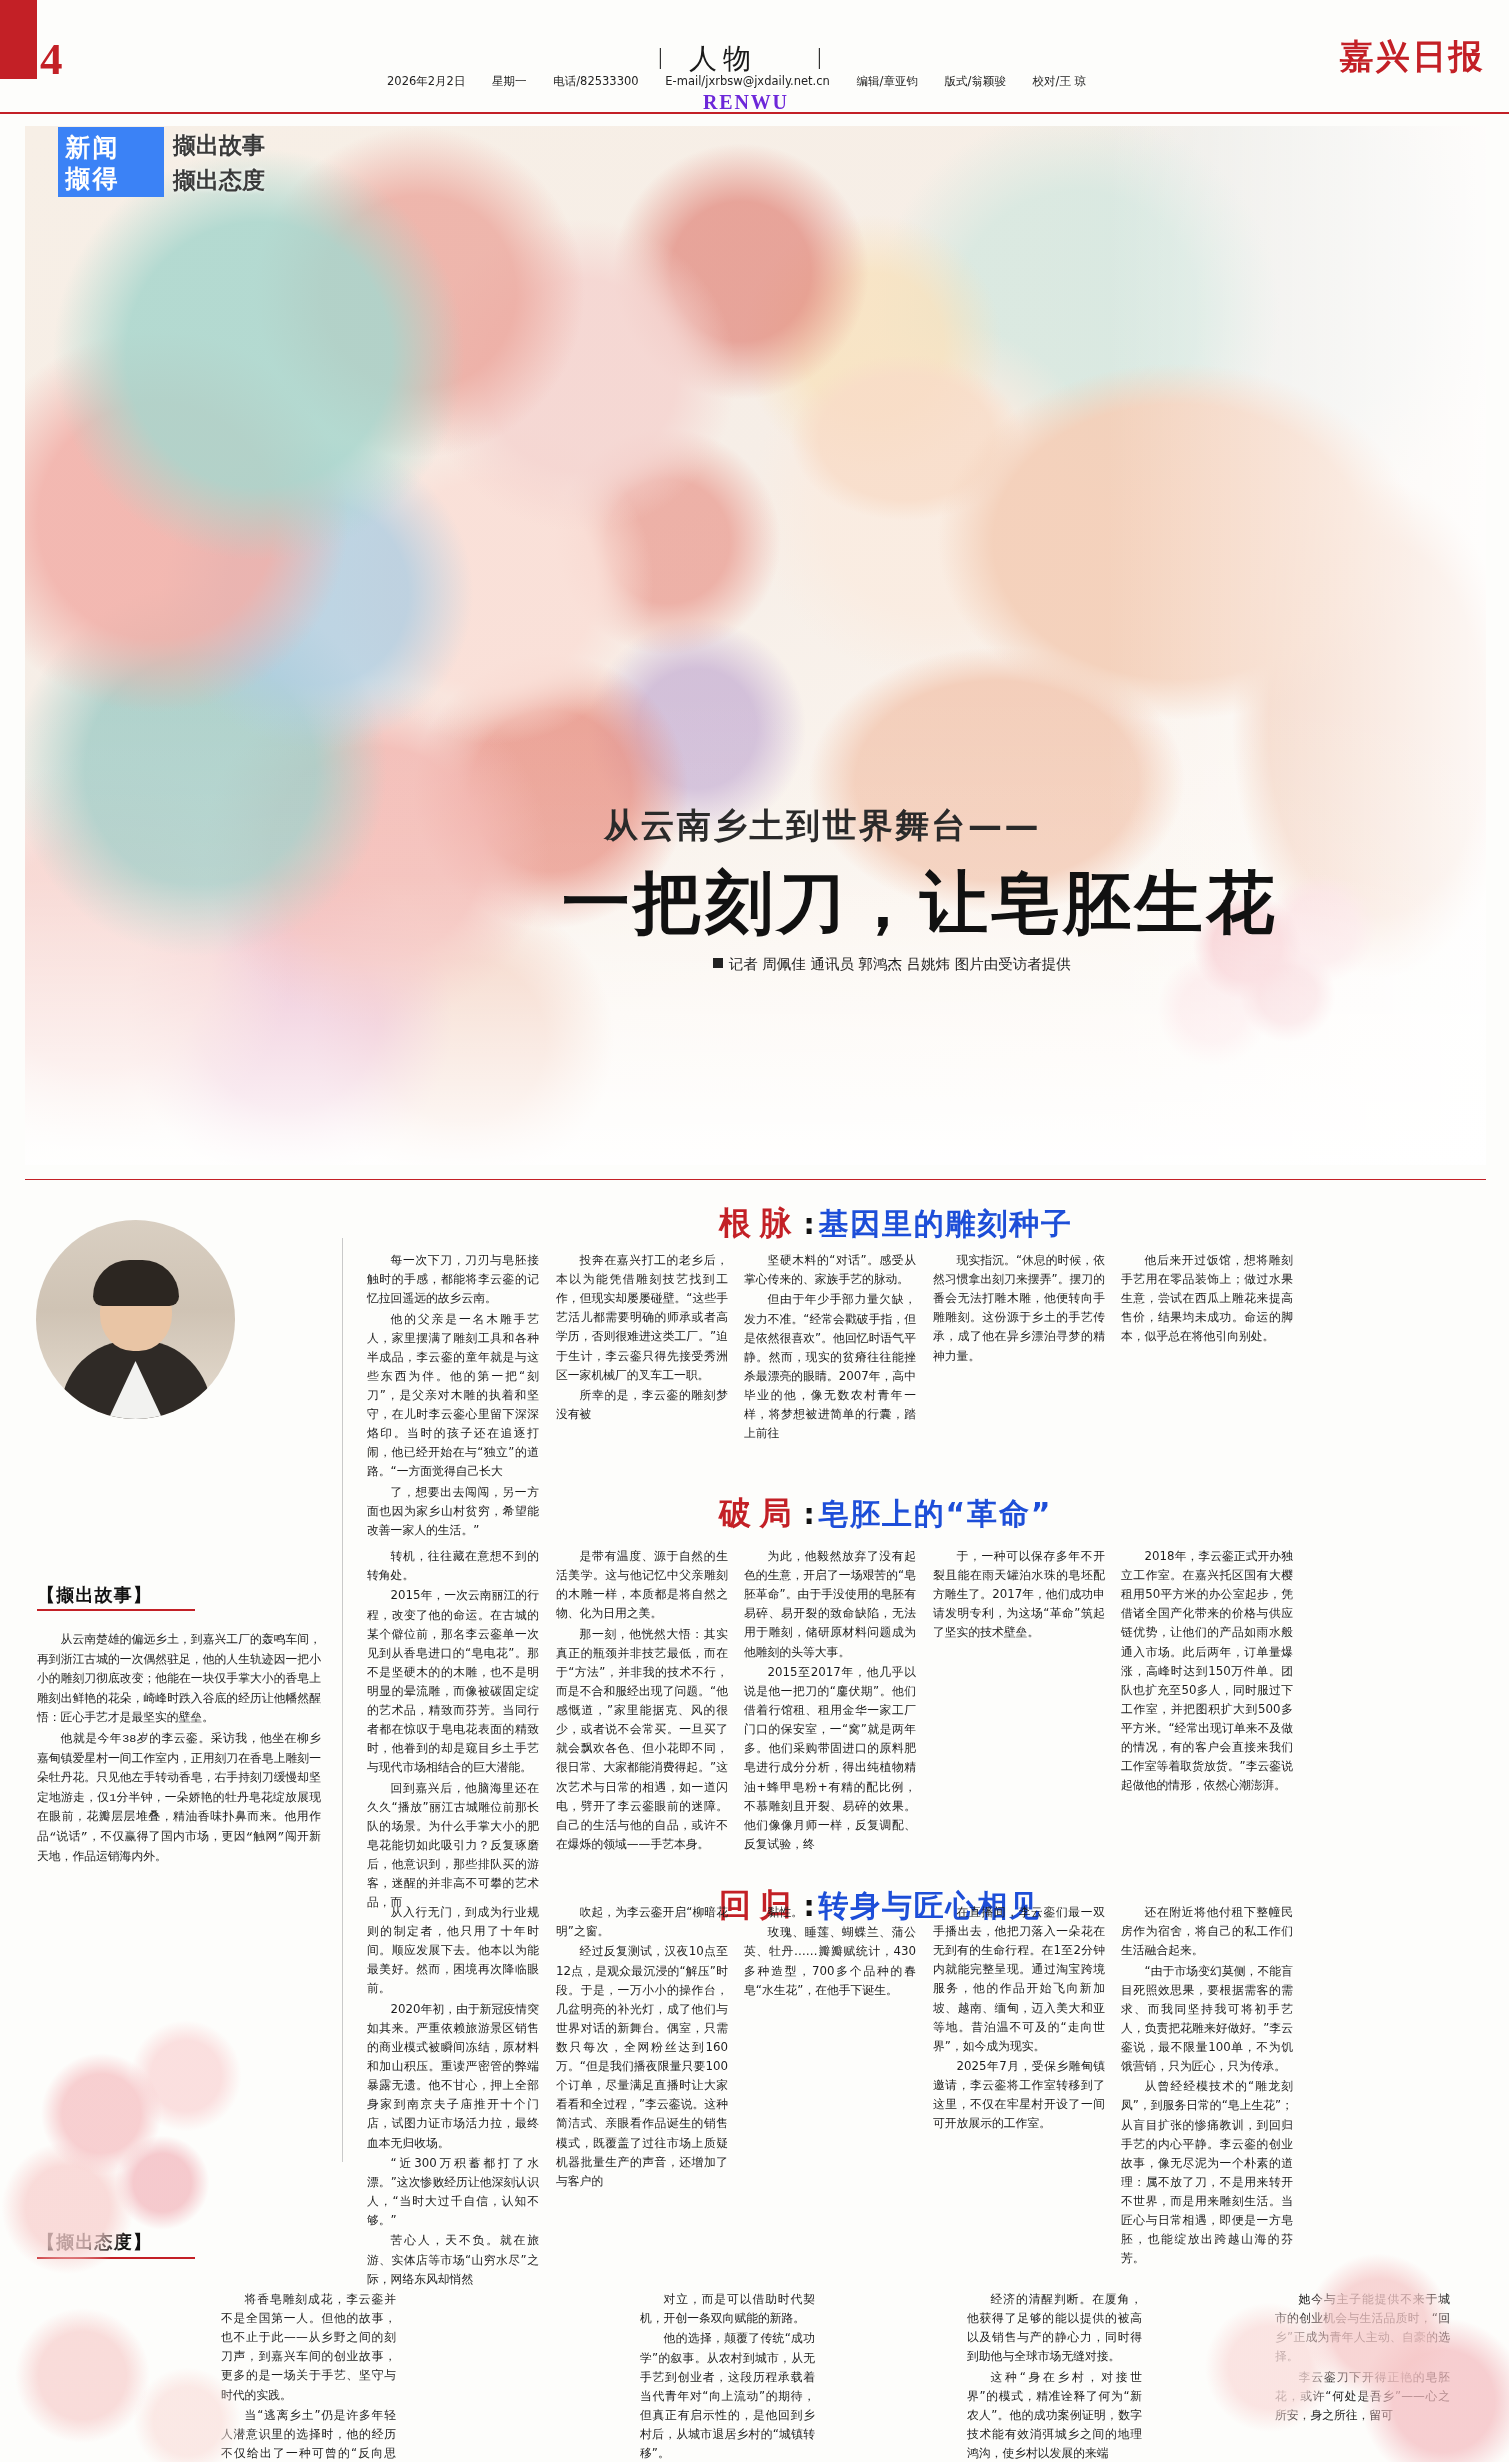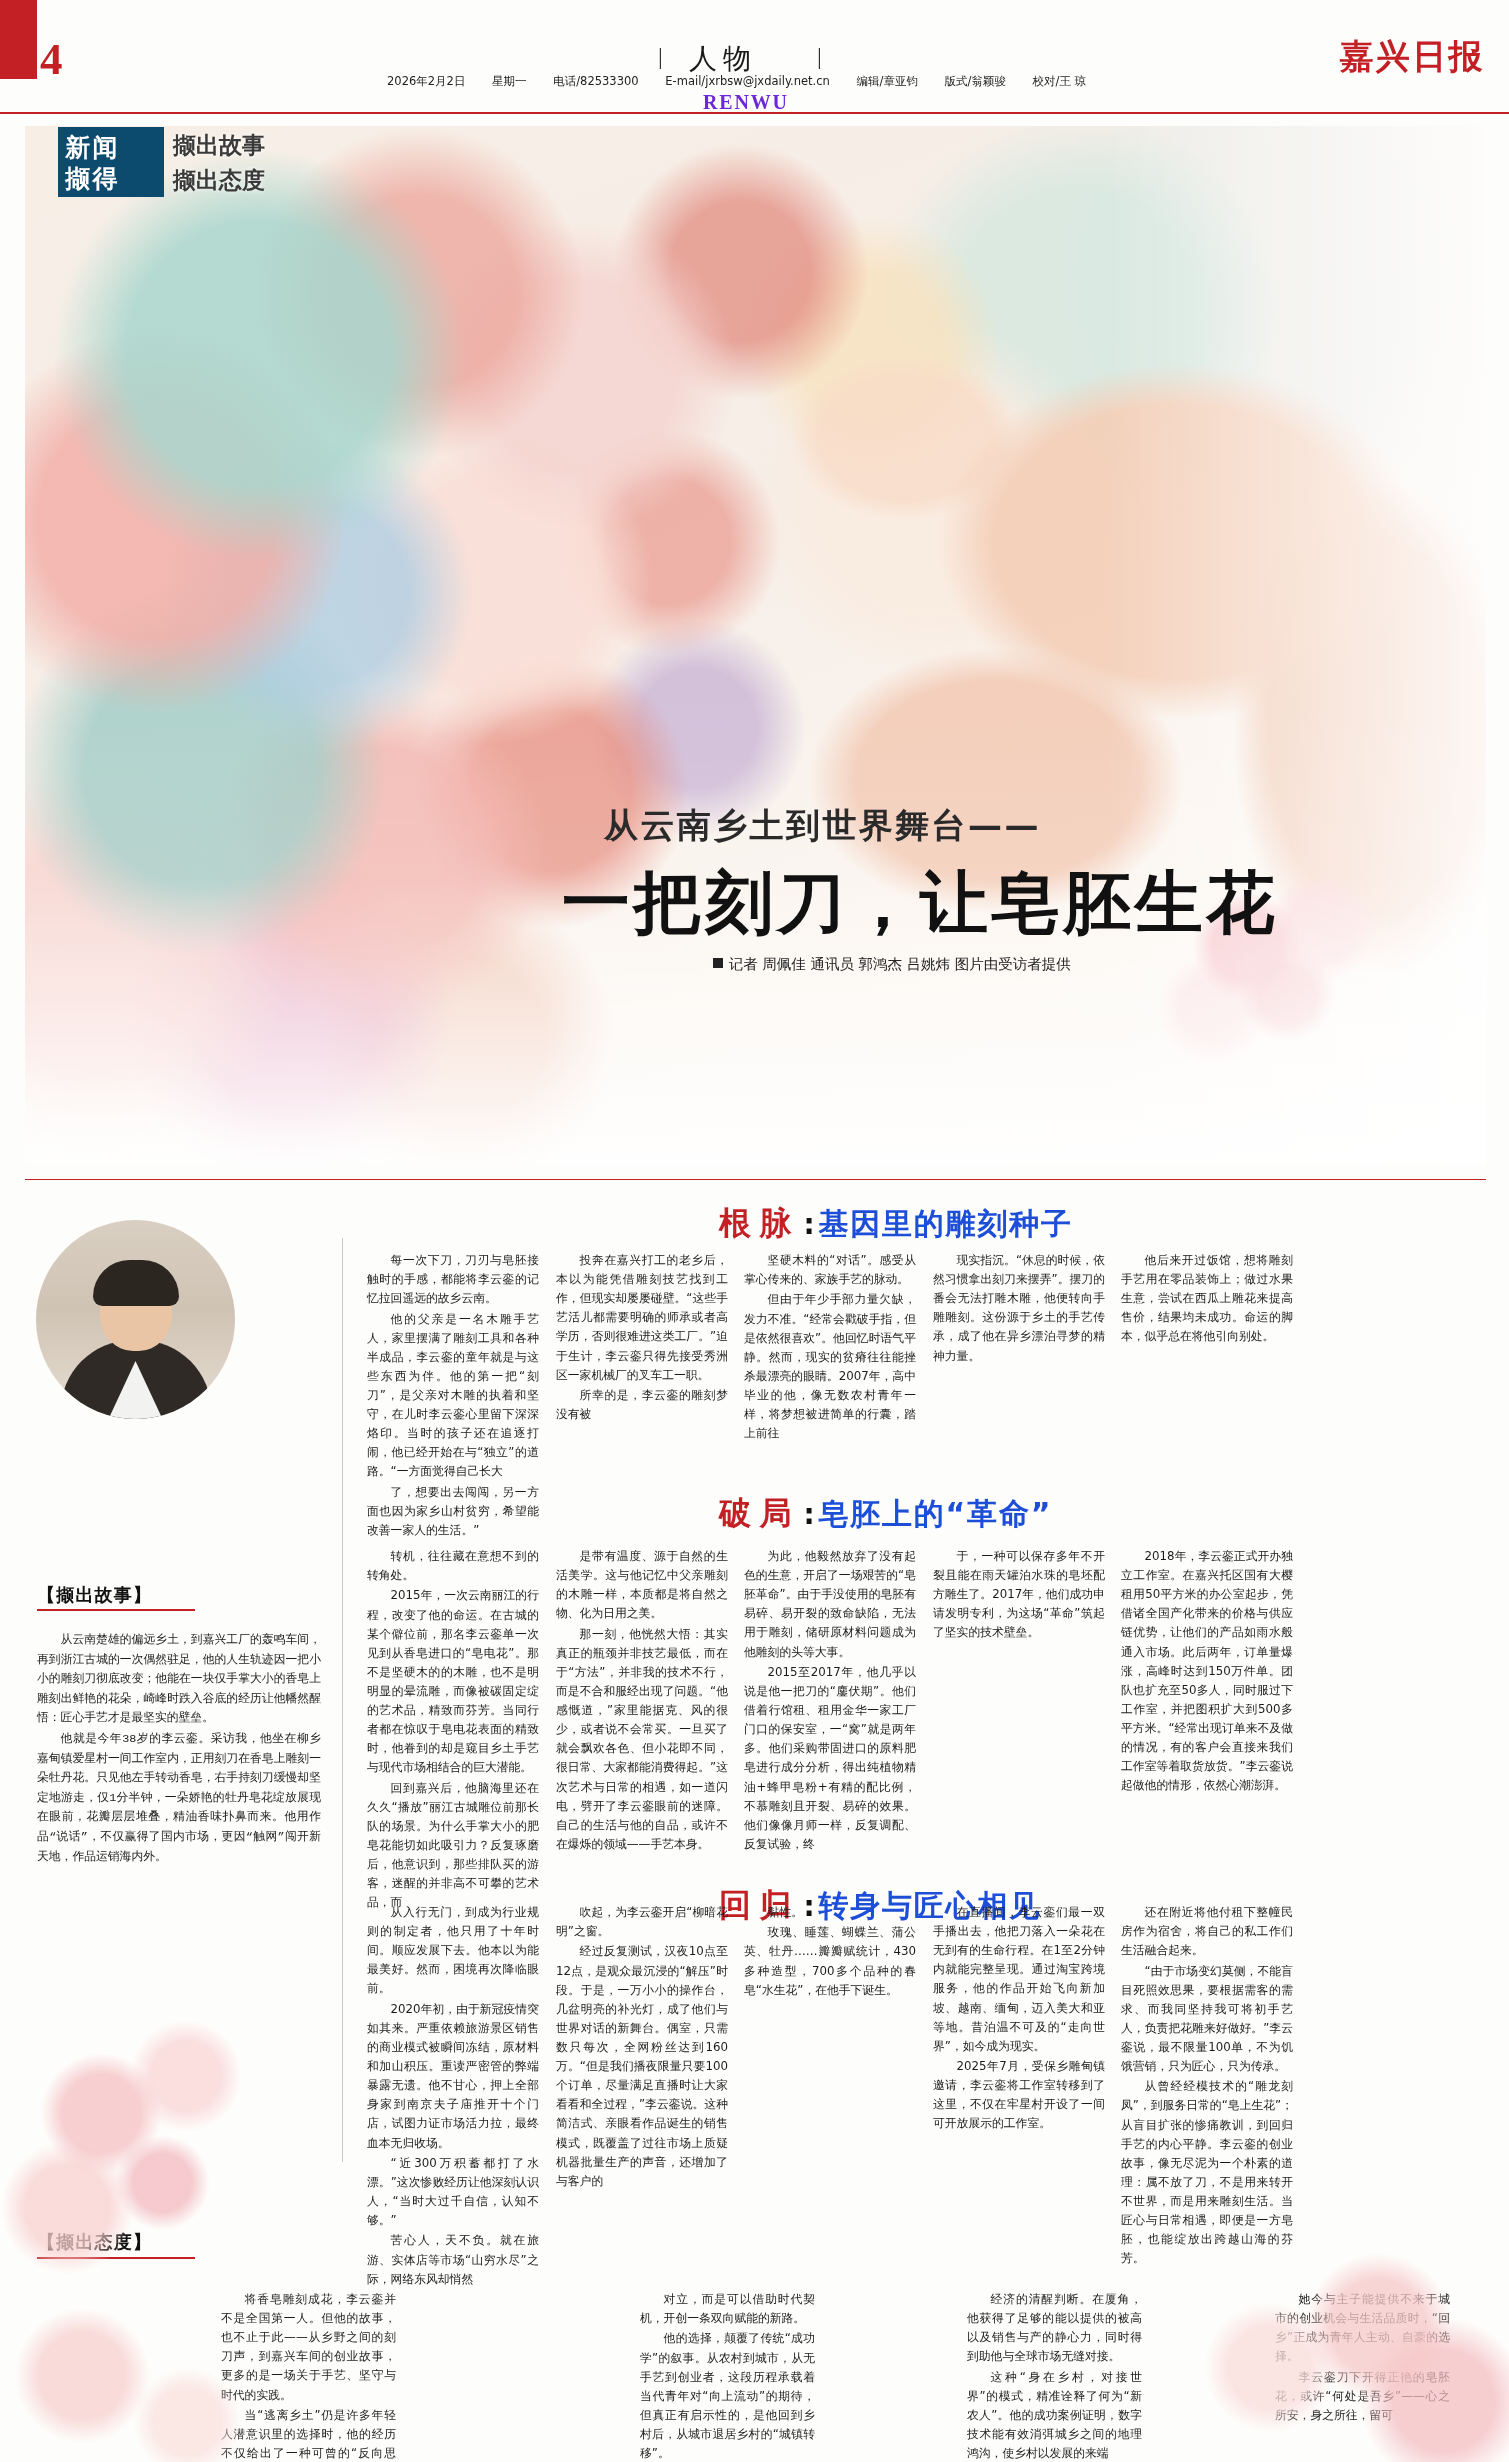--- a/index.html
+++ b/index.html
@@ -63,21 +63,21 @@
   .hero-pinkflower{position:absolute;right:36px;bottom:79px;width:338px;height:254px;
      background:
        radial-gradient(circle at 40% 45%, rgba(244,178,184,.85) 0 14%, rgba(244,178,184,0) 22%),
        radial-gradient(circle at 62% 38%, rgba(248,200,204,.8) 0 13%, rgba(248,200,204,0) 21%),
        radial-gradient(circle at 52% 64%, rgba(240,164,172,.7) 0 12%, rgba(240,164,172,0) 20%),
        radial-gradient(circle at 30% 70%, rgba(250,214,216,.8) 0 11%, rgba(250,214,216,0) 19%);
   }
 
   
   .news-badge{position:absolute;left:58px;top:127px;width:254px;height:72px;}
-  .badge-red{position:absolute;left:0;top:0;width:106px;height:70px;background:#0c4a6e;}
+  .badge-red{position:absolute;left:0;top:0;width:106px;height:70px;background:#3b82f6;}
   .badge-red span{position:absolute;left:7.2px;color:#fff;font-family:"DejaVu Sans",sans-serif;font-size:25px;font-weight:bold;letter-spacing:2.4px;}
   .badge-red .l1{top:3.6px;}
   .badge-red .l2{top:35px;}
   .badge-txt{position:absolute;left:115px;top:1.2px;font-family:"DejaVu Sans",sans-serif;font-size:23px;color:#3a3a3a;font-weight:bold;line-height:1.5;text-shadow:0 0 4.8px rgba(255,255,255,.9);}
 
   
   .hero-kicker{position:absolute;left:604px;top:803px;font-family:"DejaVu Sans",sans-serif;font-size:34px;font-weight:bold;color:#2a2a2a;letter-spacing:2.4px;}
   .hero-title{position:absolute;left:562px;top:858px;font-family:"DejaVu Sans",sans-serif;font-size:68px;font-weight:bold;color:#111;letter-spacing:3.6px;}
   .hero-byline{position:absolute;left:713px;top:955px;font-family:"DejaVu Sans",sans-serif;font-size:14.5px;color:#222;}
   .hero-byline .sq{display:inline-block;width:9.7px;height:9.7px;background:#222;margin-right:6px;vertical-align:1.2px;}

